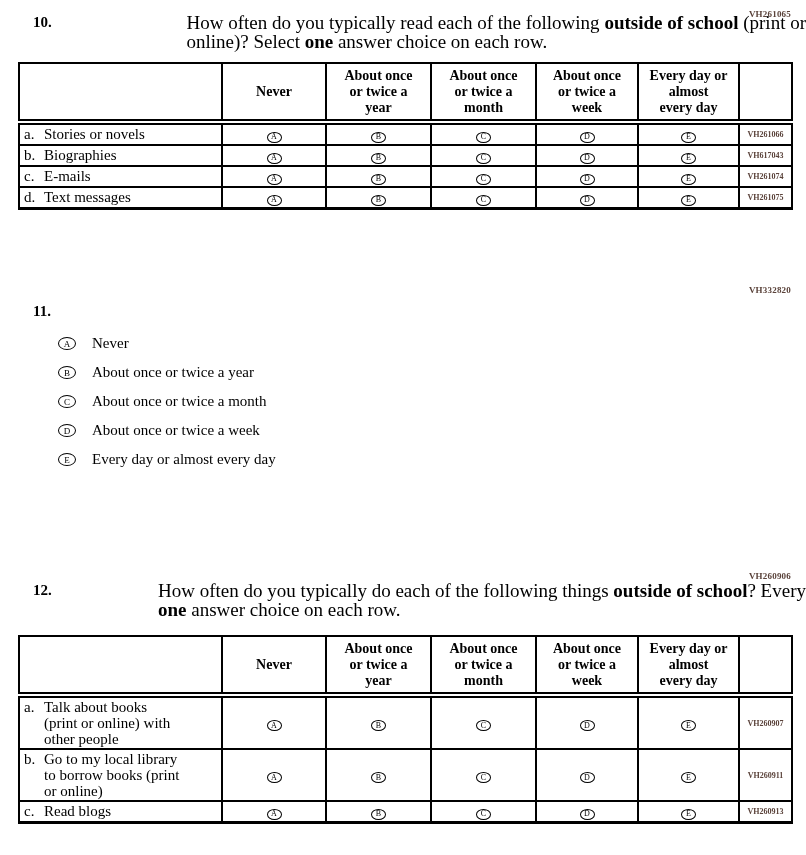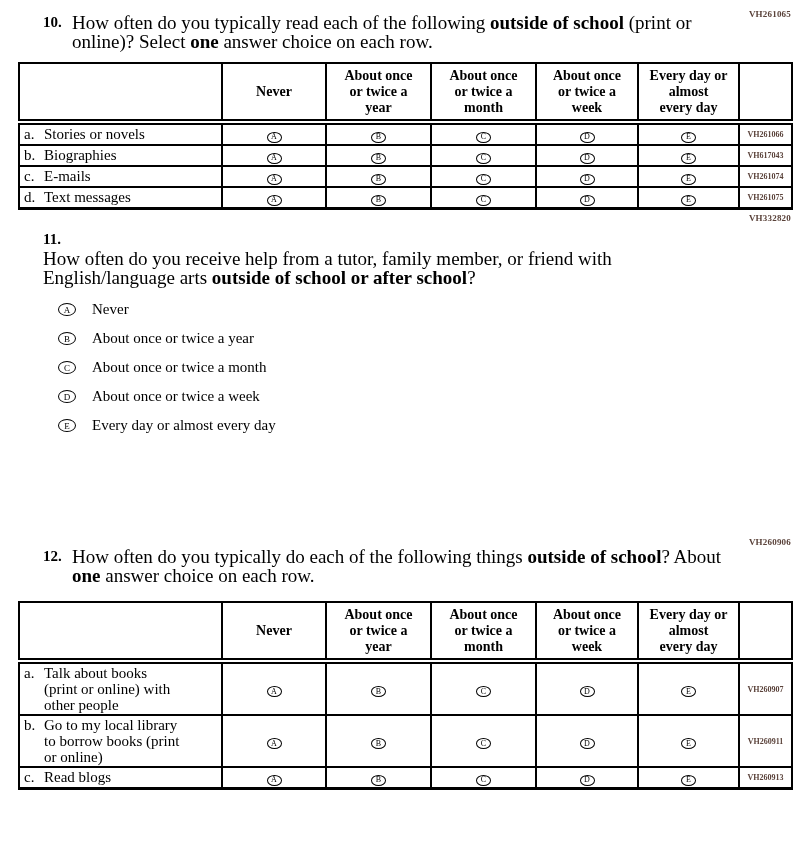--- a/index.html
+++ b/index.html
@@ -10,21 +10,21 @@
     color: #000000;
     font-family: "Liberation Serif", serif;
     overflow: hidden;
     position: relative;
   }
   .code-row { text-align: right; padding-right: 15px; height: 11px; line-height: 11px; }
   .code {
     font-size: 9px; font-weight: bold; color: #5a423a;
     letter-spacing: 0.2px;
   }
-  .question { display: flex; margin-left: 43px; }
+  .question { display: flex; margin-left: 33px; justify-content: space-between; }
   .qnum { font-weight: bold; font-size: 15px; line-height: 19px; width: 29px; flex-shrink: 0; }
   .qtext { font-size: 19px; line-height: 19px; white-space: pre-wrap; max-width: 700px; }
   .b { font-weight: bold; }
 
   table.grid {
     border-collapse: collapse;
     margin-left: 18px;
     width: 773px;
     table-layout: fixed;
     border: 2px solid #000;
@@ -63,21 +63,21 @@
     background: #fff;
   }
   .options { margin-left: 58px; }
   .opt { display: flex; align-items: center; height: 19px; margin-bottom: 10px; }
   .opt .bubble { width: 18px; height: 13px; font-size: 9px; flex-shrink: 0; }
   .opt-label { font-size: 15px; margin-left: 16px; line-height: 19px; }
 
   .cr1 { padding-top: 6px; }
   .q10 { margin-top: 2px; }
   .t1  { margin-top: 11px; }
-  .cr2 { }
+  .cr2 { margin-top: 72px; }
   .q11 { margin-top: 9px; flex-direction: column; }
   .options { margin-top: 13px; }
   .cr3 { margin-top: 99px; }
   .q12 { margin-top: 2px; }
   .t2  { margin-top: 16px; }
 </style>
 </head>
 <body>
 
 <div>
@@ -180,22 +180,20 @@
       </tr>
     </tbody>
   </table>
 
   <div class="code-row cr2">
     <span class="code">VH332820</span>
   </div>
 
   <div class="question q11">
     <span class="qnum">11.</span>
-    <span class="qtext"><span>How often do you receive help from a tutor, family member, or friend with
-English/language arts </span><span class="b">outside of school or after school</span><span>?</span></span>
   </div>
 
   <div class="options">
     <div class="opt">
       <span class="bubble">A</span>
       <span class="opt-label">Never</span>
     </div>
     <div class="opt">
       <span class="bubble">B</span>
       <span class="opt-label">About once or twice a year</span>
@@ -213,21 +211,21 @@
       <span class="opt-label">Every day or almost every day</span>
     </div>
   </div>
 
   <div class="code-row cr3">
     <span class="code">VH260906</span>
   </div>
 
   <div class="question q12">
     <span class="qnum">12.</span>
-    <span class="qtext"><span>How often do you typically do each of the following things </span><span class="b">outside of school</span><span>? About
+    <span class="qtext"><span>How often do you typically do each of the following things </span><span class="b">outside of school</span><span>? Every
 </span><span class="b">one</span><span> answer choice on each row.</span></span>
   </div>
 
   <table class="grid t2">
     <colgroup>
       <col style="width:203px">
         <col style="width:104px">
         <col style="width:105px">
         <col style="width:105px">
         <col style="width:102px">

